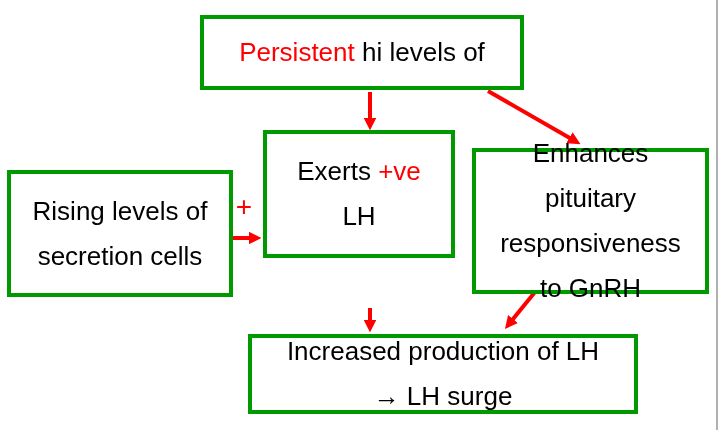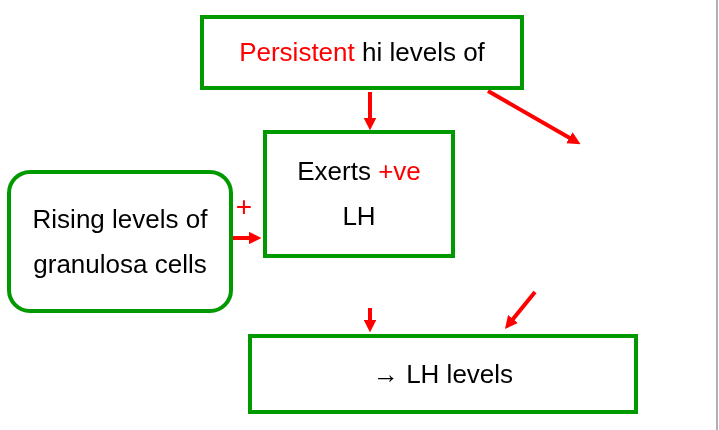--- a/index.html
+++ b/index.html
@@ -38,21 +38,21 @@
     align-items:center;
     text-align:center;
     font-size:26px;
     line-height:29px;
     white-space:nowrap;
     gap:16px;
   }
   .hl{color:var(--highlight);}
   #box-estrogen    {left:200px;top:15px; width:324px;height:75px;}
   #box-feedback    {left:263px;top:130px;width:192px;height:128px;}
-  #box-progesterone{left:7px;  top:170px;width:226px;height:143px;border-radius:23px;}
+  #box-progesterone{left:7px;  top:170px;width:226px;height:127px;}
   #box-pituitary   {left:472px;top:148px;width:237px;height:146px;}
   #box-lh-surge    {left:248px;top:334px;width:390px;height:80px;}
   .arrows{
     position:absolute;
     left:0;top:0;
     width:719px;height:430px;
     pointer-events:none;
   }
   .arrows line{stroke:var(--arrow);stroke-width:4px;}
   .arrows .ah{fill:var(--arrow);}
@@ -97,28 +97,45 @@
     <div class="line">
       <span>LH</span>
     </div>
   </div>
 
   <div class="box" id="box-progesterone">
     <div class="line">
       <span>Rising levels of</span>
     </div>
     <div class="line">
-      <span>granulosa cells</span>
+      <span>secretion cells</span>
     </div>
   </div>
 
+  <div class="box" id="box-pituitary">
+    <div class="line">
+      <span>Enhances</span>
+    </div>
+    <div class="line">
+      <span>pituitary</span>
+    </div>
+    <div class="line">
+      <span>responsiveness</span>
+    </div>
+    <div class="line">
+      <span>to GnRH</span>
+    </div>
+  </div>
 
   <div class="box" id="box-lh-surge">
     <div class="line">
-      <span>→ LH levels</span>
+      <span>Increased production of LH</span>
+    </div>
+    <div class="line">
+      <span>→ LH surge</span>
     </div>
   </div>
 
   <div class="plus">+</div>
 
   <div class="edge-right"></div>
 
 </div>
 
 </body></html>

